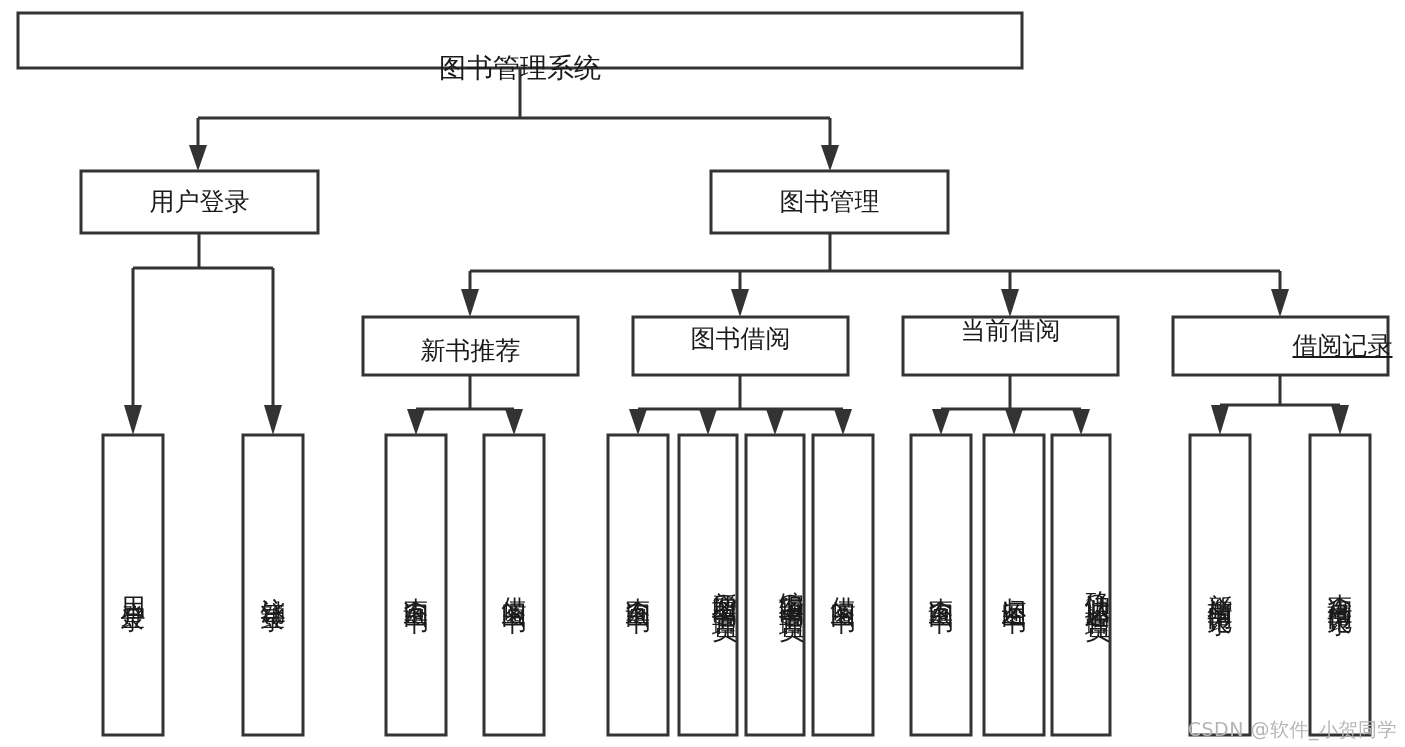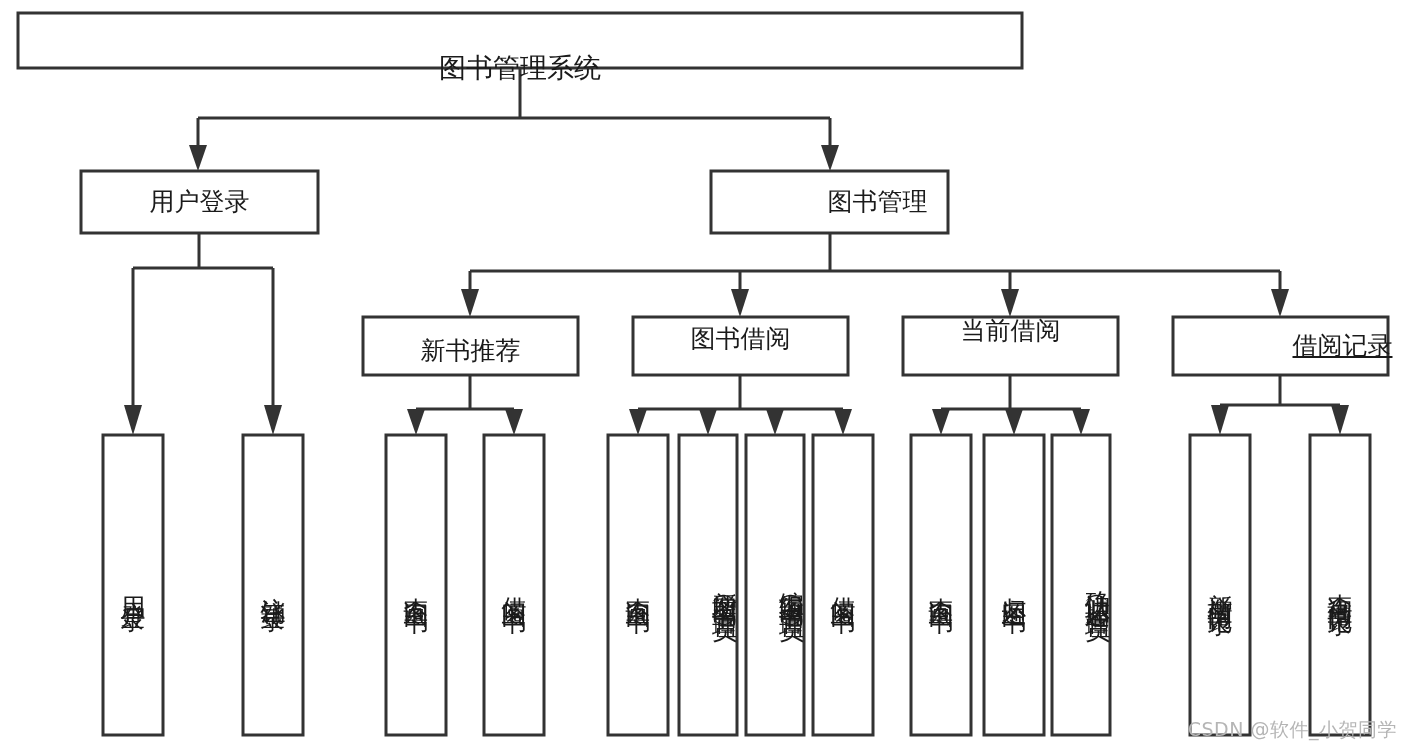--- a/index.html
+++ b/index.html
@@ -145,21 +145,21 @@
     <polygon class="arrow-head" points="1072,409 1090,409 1081,435"></polygon>
 
     <path class="conn" d="M 1280 375 L 1280 405 M 1220 405 L 1340 405 M 1220 405 L 1220 410 M 1340 405 L 1340 410"></path>
     <polygon class="arrow-head" points="1211,405 1229,405 1220,435"></polygon>
     <polygon class="arrow-head" points="1331,405 1349,405 1340,435"></polygon>
   </svg>
 
   <div class="node-label-h" style="left:18px; top:13px; width:1004px; height:55px; font-size:27px;margin-top:27px;">图书管理系统</div>
 
   <div class="node-label-h" style="left:81px; top:171px; width:237px; height:62px;">用户登录</div>
-  <div class="node-label-h" style="left:711px; top:171px; width:237px; height:62px;padding-left:48px;">图书管理</div>
+  <div class="node-label-h" style="left:711px; top:171px; width:237px; height:62px;">图书管理</div>
 
   <div class="node-label-h" style="left:363px; top:317px; width:215px; height:67px;">新书推荐</div>
   <div class="node-label-h" style="left:633px; top:317px; width:215px; height:44px;">图书借阅</div>
   <div class="node-label-h" style="left:903px; top:311px; width:215px; height:40px;">当前借阅</div>
   <div class="node-label-h" style="left:1235px; top:317px; width:215px; height:58px;text-decoration:underline;">借阅记录</div>
 
   <div class="node-label-v centered" style="left:103px; top:435px; width:60px; height:300px;">用户登录</div>
   <div class="node-label-v centered" style="left:243px; top:435px; width:60px; height:300px;">注销登录</div>
 
   <div class="node-label-v centered" style="left:386px; top:435px; width:60px; height:300px;">查询图书</div>

